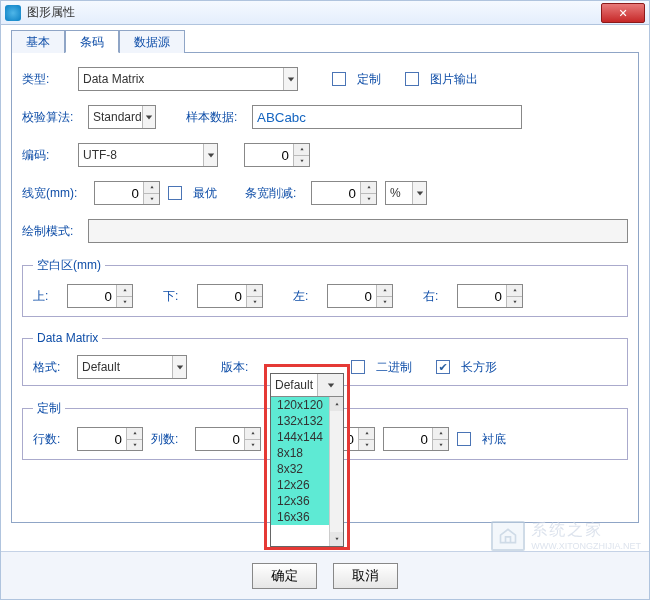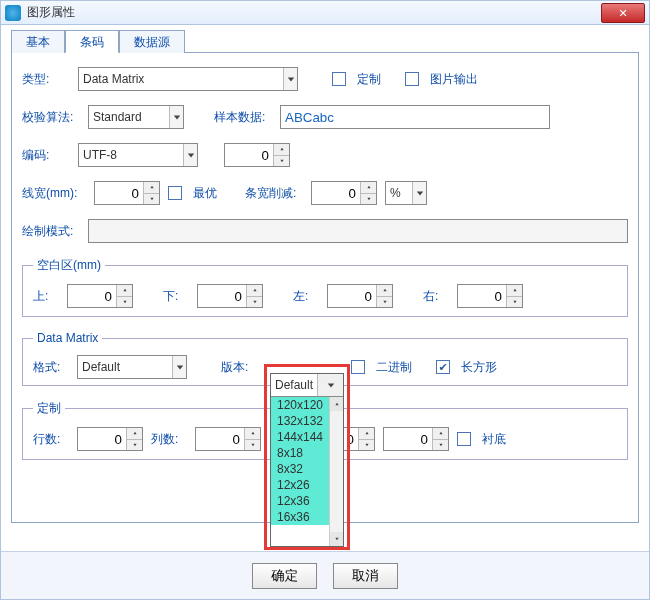--- a/index.html
+++ b/index.html
@@ -82,36 +82,36 @@
         <span style="width:18px"></span>
         <span class="chk"></span>
         <span class="chklabel">定制</span>
         <span style="width:8px"></span>
         <span class="chk"></span>
         <span class="chklabel">图片输出</span>
       </div>
 
       <div class="row">
         <span class="lbl" style="min-width:58px">校验算法:</span>
-        <div class="select" style="width:96px">
+        <div class="select" style="width:68px">
           <span>Standard</span>
           <span class="caret">
               <svg class="tri" viewBox="0 0 10 10">
                 <path d="M1 3h8L5 8z"></path>
               </svg>
             </span>
         </div>
         <span style="width:14px"></span>
         <span class="lbl" style="min-width:58px">样本数据:</span>
         <input class="txt" style="width: 270px; color: rgb(21, 101, 192);" value="ABCabc">
       </div>
 
       <div class="row">
         <span class="lbl">编码:</span>
-        <div class="select" style="width:120px">
+        <div class="select" style="width:140px">
           <span>UTF-8</span>
           <span class="caret">
               <svg class="tri" viewBox="0 0 10 10">
                 <path d="M1 3h8L5 8z"></path>
               </svg>
             </span>
         </div>
         <span style="width:10px"></span>
         <div class="spin">
           <input value="0" style="">
@@ -380,18 +380,30 @@
                   <path d="M1 2h8L5 8z"></path>
                 </svg>
               </div>
           </div>
         </div>
       </div>
 
     </div>
   </div>
 
+  <div class="watermark">
+    <div class="wicon">
+        <svg width="20" height="20" viewBox="0 0 24 24" fill="none" stroke="#bcd" stroke-width="2">
+          <path d="M3 11l9-7 9 7v9H3z"></path>
+          <path d="M9 20v-7h6v7"></path>
+        </svg>
+      </div>
+    <div>
+      <div class="wt">系统之家</div>
+      <div class="wu">WWW.XITONGZHIJIA.NET</div>
+    </div>
+  </div>
 
   <div class="bottombar">
     <button class="btn">确定</button>
     <button class="btn">取消</button>
   </div>
 </div>
 
 </body></html>

